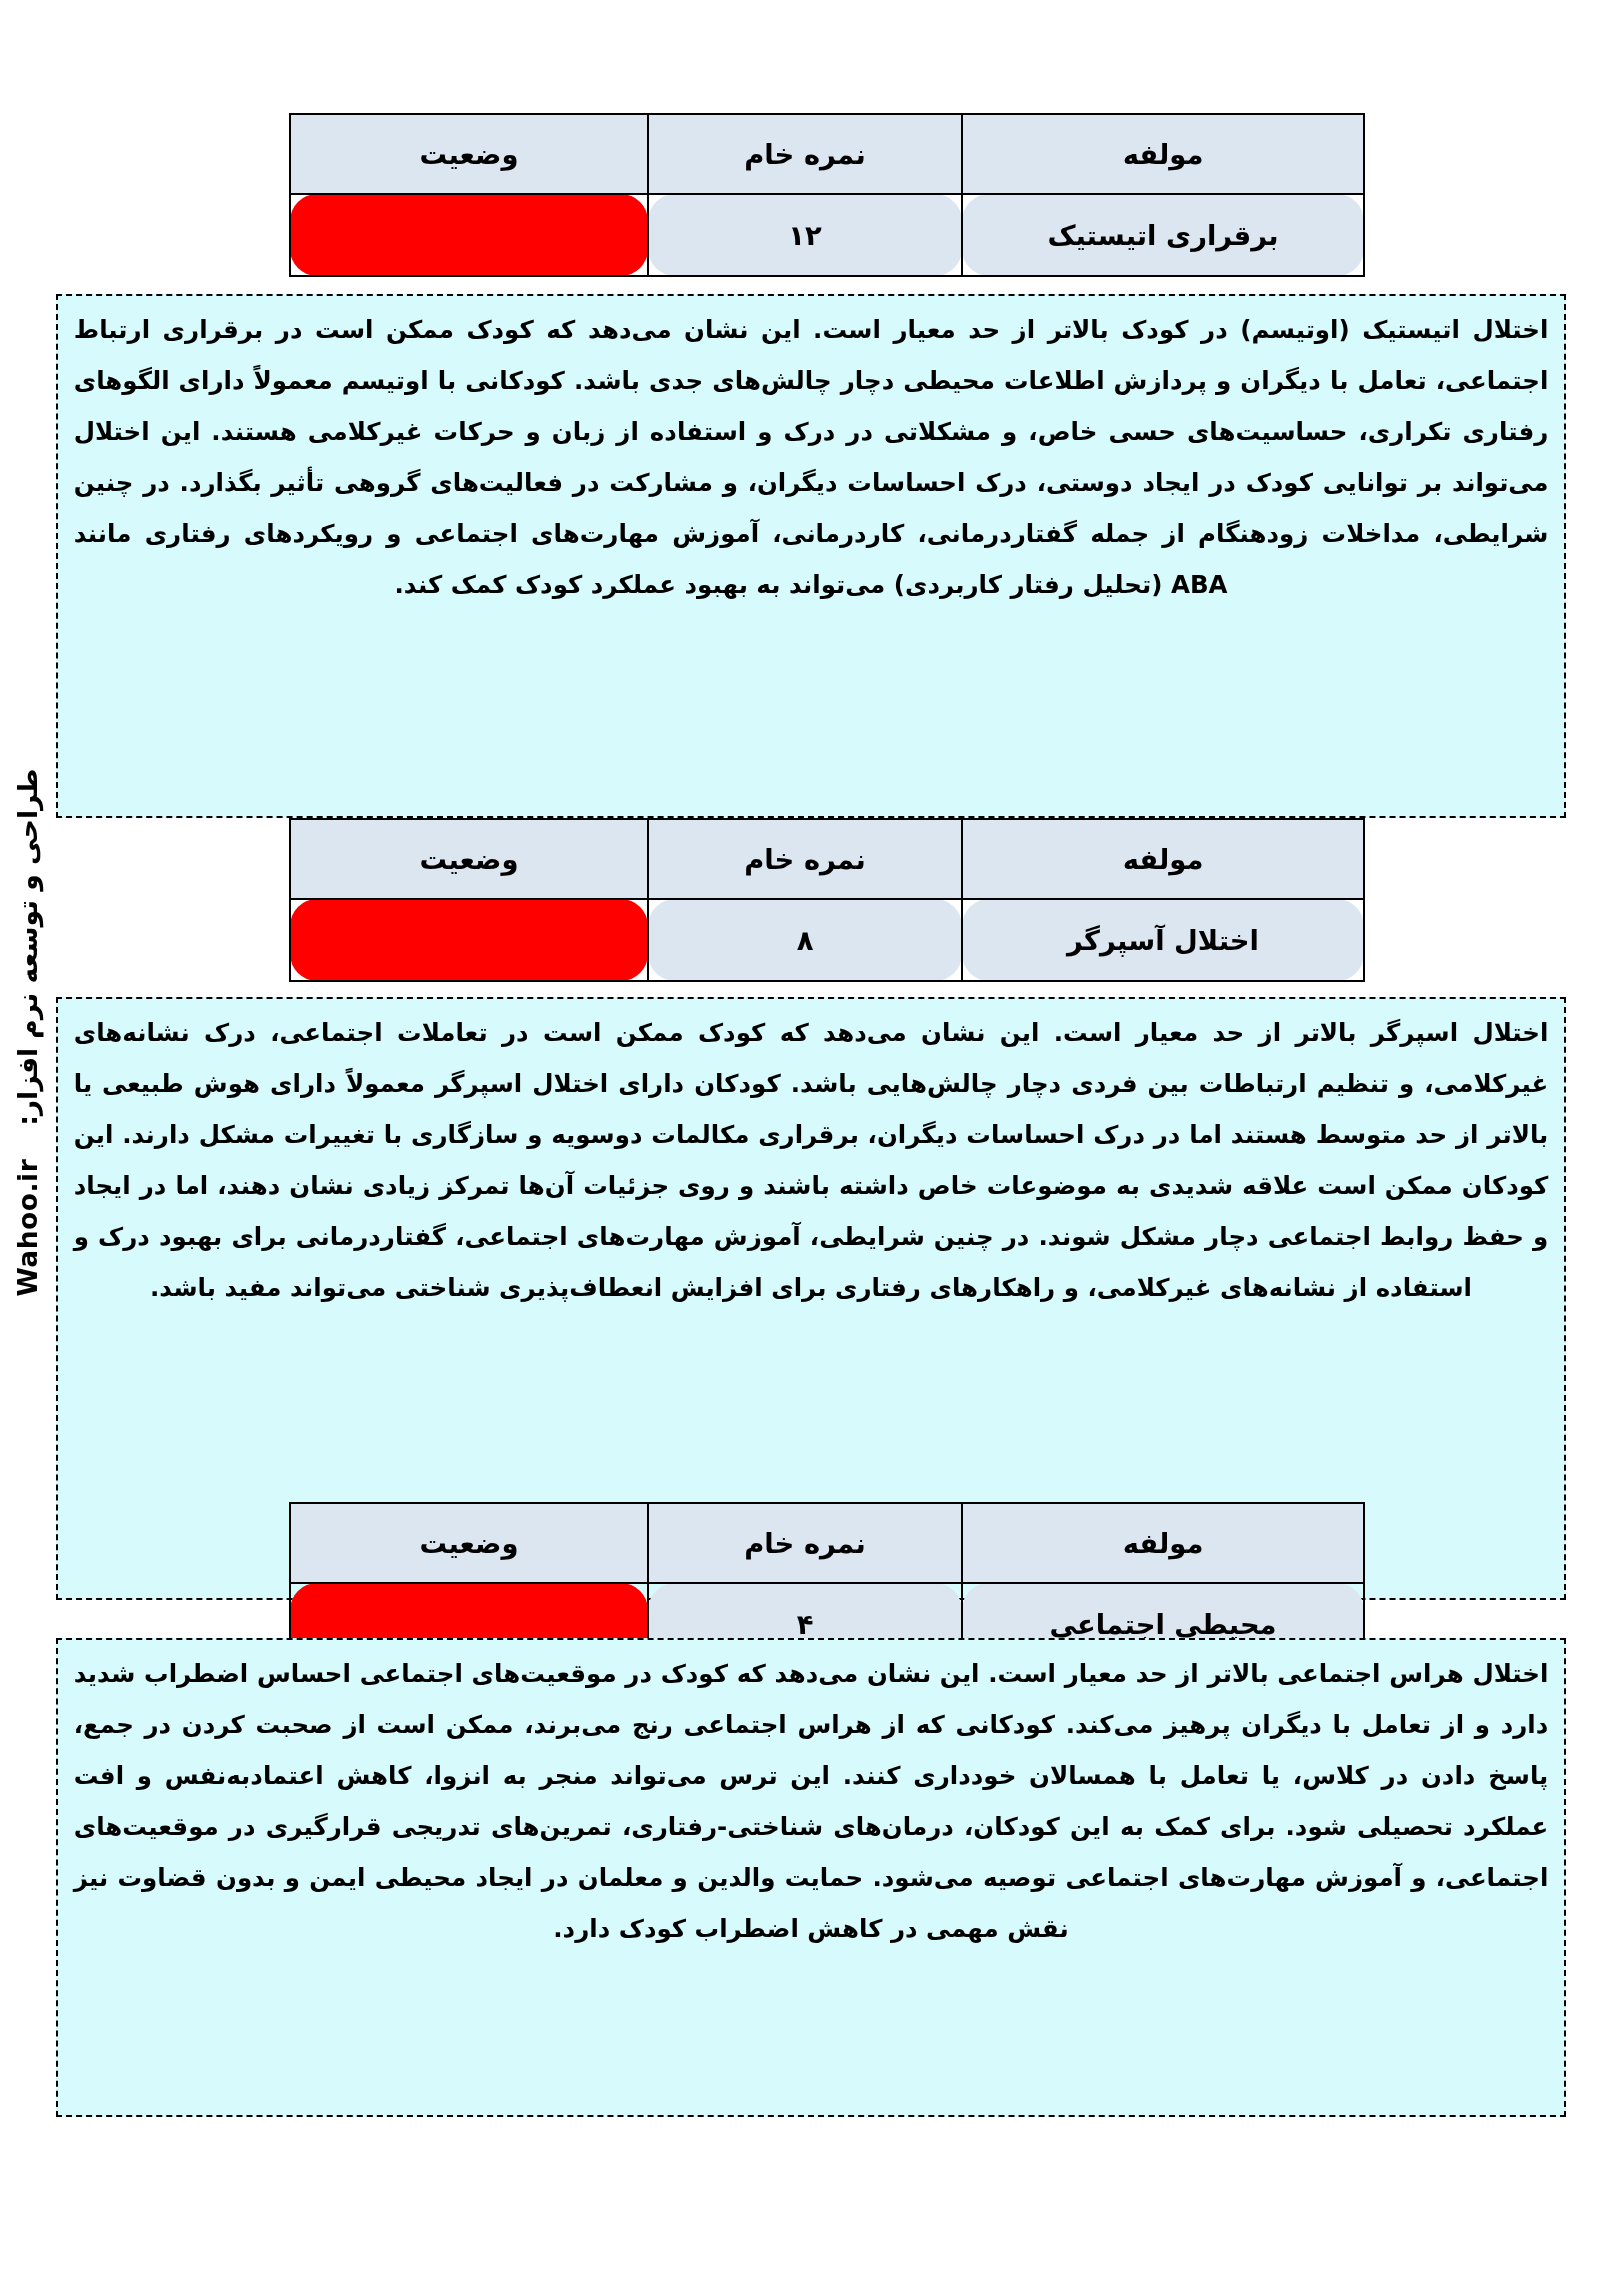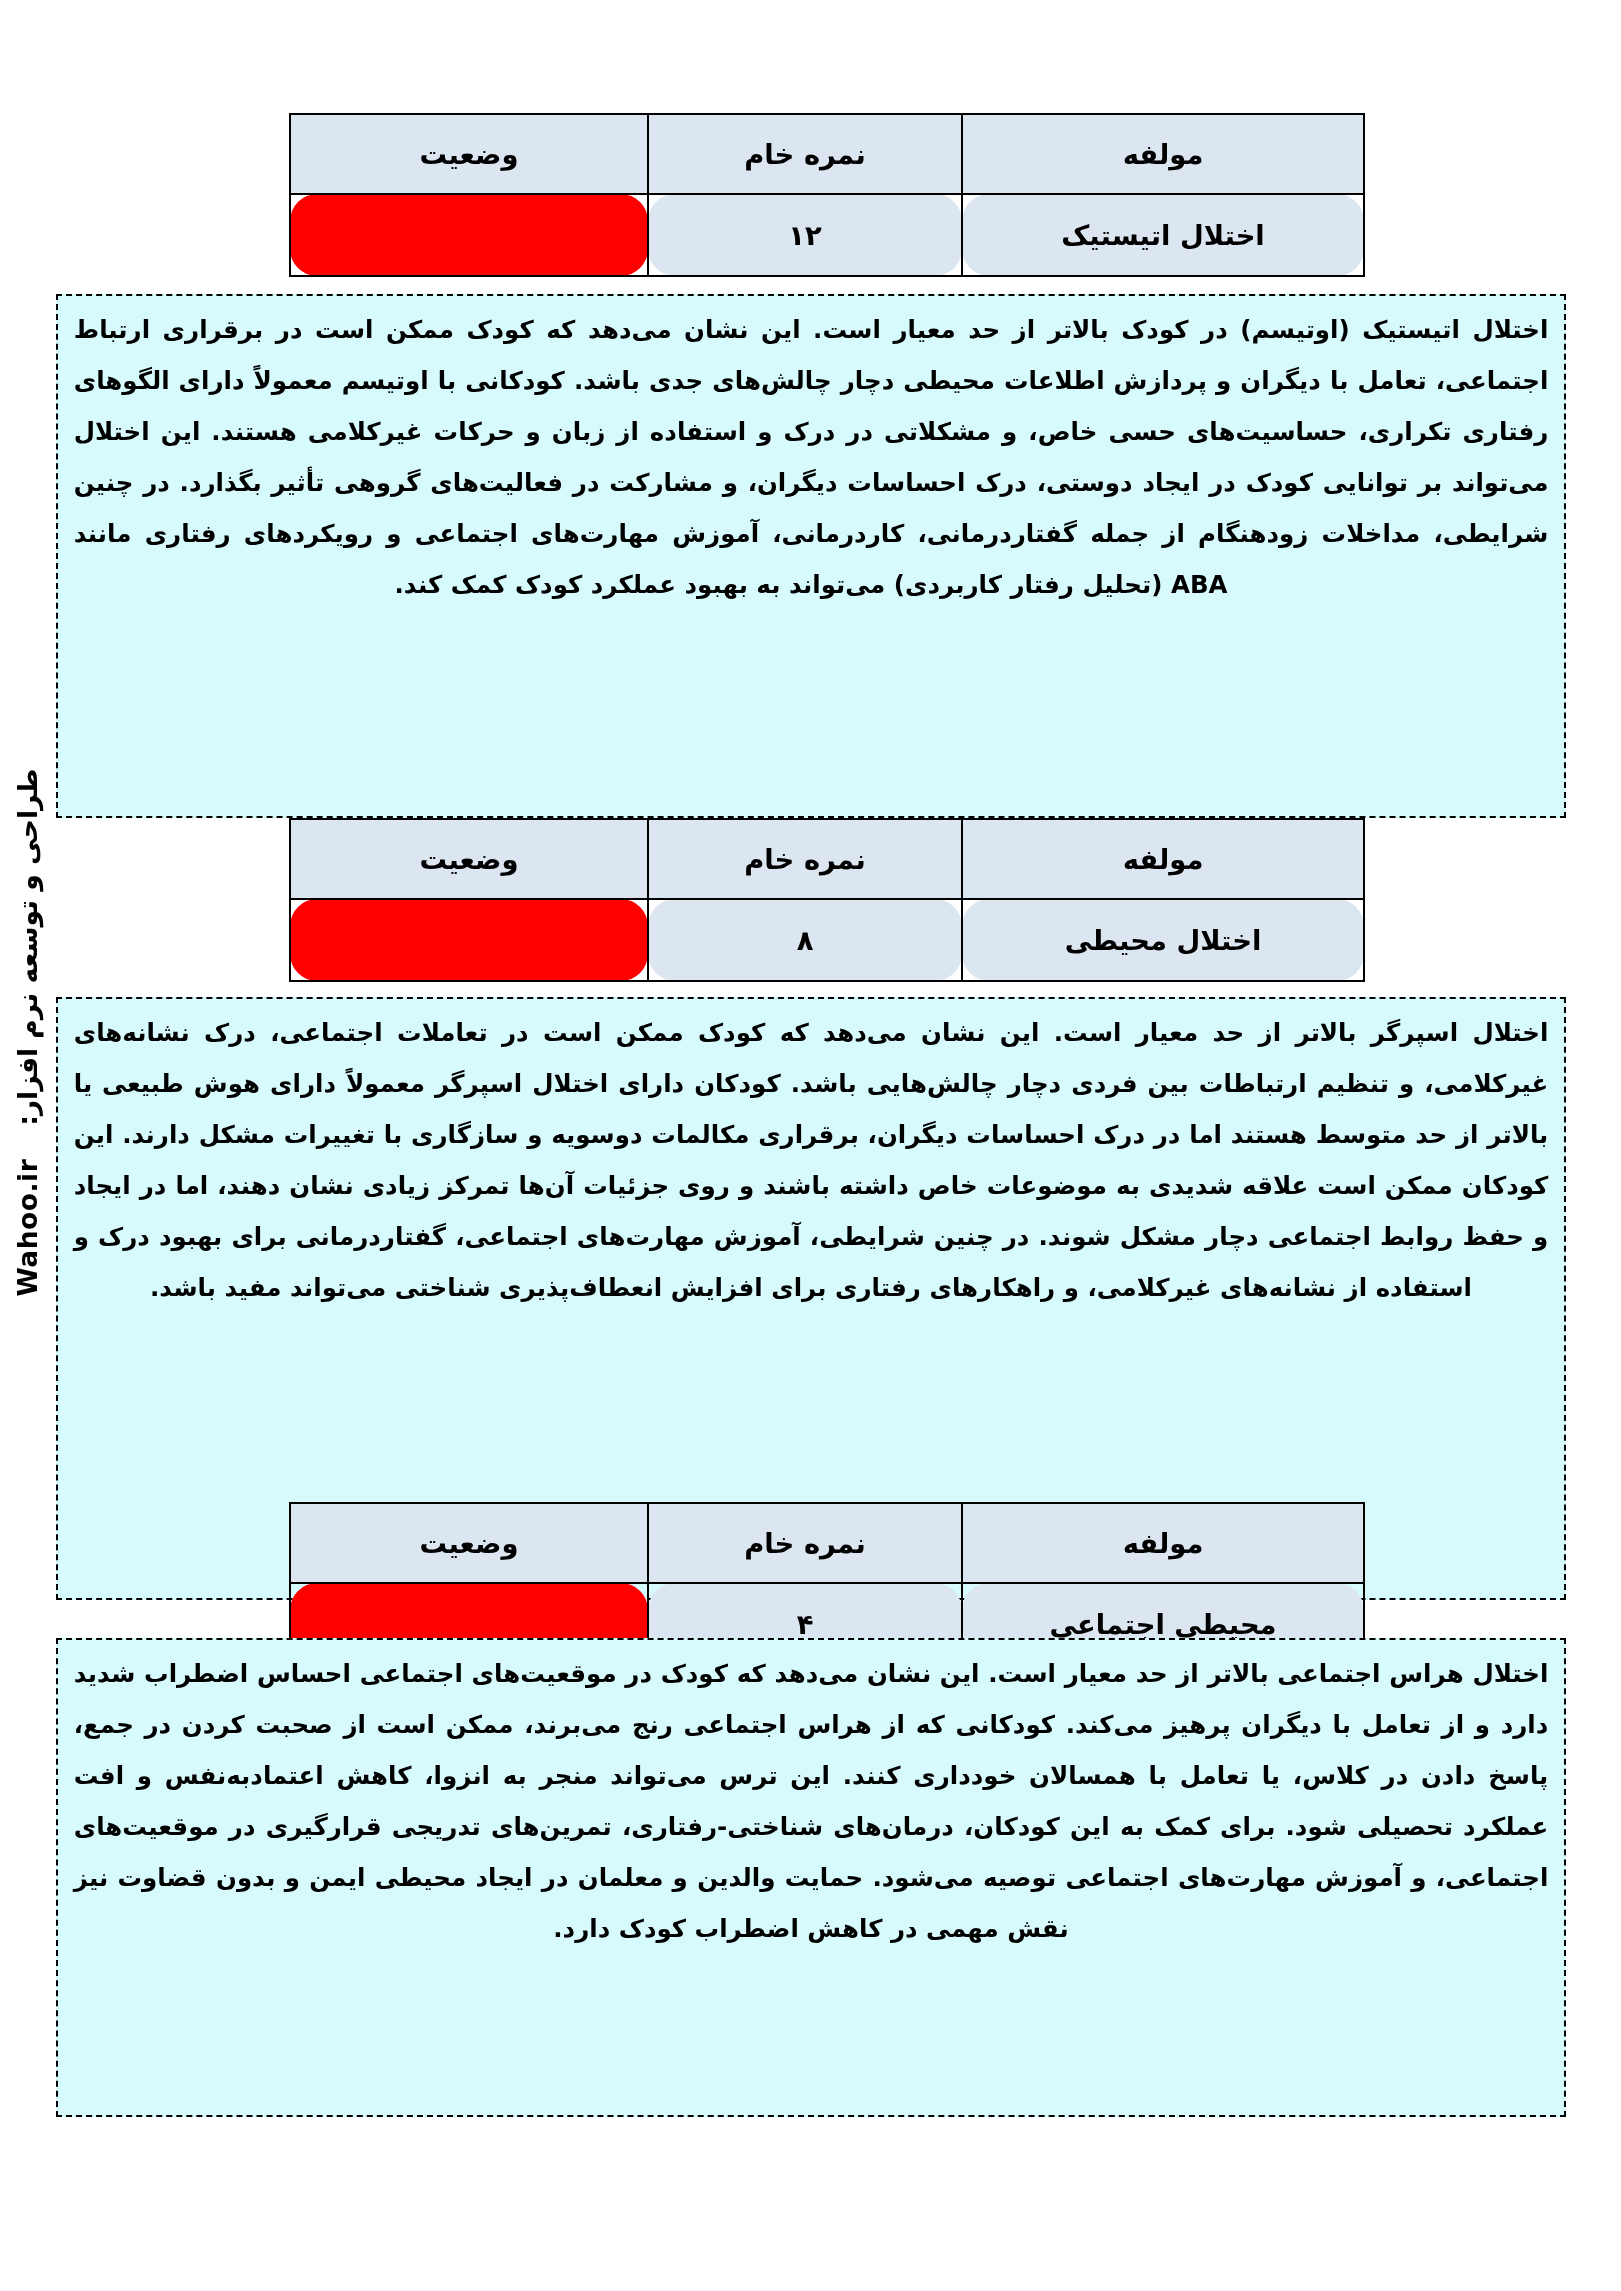--- a/index.html
+++ b/index.html
@@ -96,21 +96,21 @@
       </colgroup>
     <thead>
       <tr>
         <th>مولفه</th>
         <th>نمره خام</th>
         <th>وضعیت</th>
       </tr>
     </thead>
     <tbody>
       <tr>
-        <td>اختلال اتیستیک</td>
+        <td>برقراری اتیستیک</td>
         <td>۱۲</td>
         <td class="status-cell" style="background: rgb(255, 0, 0);"></td>
       </tr>
     </tbody>
   </table>
 
   <div class="desc-box box1">
     <p>اختلال اتیستیک (اوتیسم) در کودک بالاتر از حد معیار است. این نشان می‌دهد که کودک ممکن است در برقراری ارتباط اجتماعی، تعامل با دیگران و پردازش اطلاعات محیطی دچار چالش‌های جدی باشد. کودکانی با اوتیسم معمولاً دارای الگوهای رفتاری تکراری، حساسیت‌های حسی خاص، و مشکلاتی در درک و استفاده از زبان و حرکات غیرکلامی هستند. این اختلال می‌تواند بر توانایی کودک در ایجاد دوستی، درک احساسات دیگران، و مشارکت در فعالیت‌های گروهی تأثیر بگذارد. در چنین شرایطی، مداخلات زودهنگام از جمله گفتاردرمانی، کاردرمانی، آموزش مهارت‌های اجتماعی و رویکردهای رفتاری مانند ABA (تحلیل رفتار کاربردی) می‌تواند به بهبود عملکرد کودک کمک کند.</p>
   </div>
 
@@ -122,21 +122,21 @@
       </colgroup>
     <thead>
       <tr>
         <th>مولفه</th>
         <th>نمره خام</th>
         <th>وضعیت</th>
       </tr>
     </thead>
     <tbody>
       <tr>
-        <td>اختلال محیطی</td>
+        <td>اختلال آسپرگر</td>
         <td>۸</td>
         <td class="status-cell" style="background: rgb(255, 0, 0);"></td>
       </tr>
     </tbody>
   </table>
 
   <div class="desc-box box2">
     <p>اختلال اسپرگر بالاتر از حد معیار است. این نشان می‌دهد که کودک ممکن است در تعاملات اجتماعی، درک نشانه‌های غیرکلامی، و تنظیم ارتباطات بین فردی دچار چالش‌هایی باشد. کودکان دارای اختلال اسپرگر معمولاً دارای هوش طبیعی یا بالاتر از حد متوسط هستند اما در درک احساسات دیگران، برقراری مکالمات دوسویه و سازگاری با تغییرات مشکل دارند. این کودکان ممکن است علاقه شدیدی به موضوعات خاص داشته باشند و روی جزئیات آن‌ها تمرکز زیادی نشان دهند، اما در ایجاد و حفظ روابط اجتماعی دچار مشکل شوند. در چنین شرایطی، آموزش مهارت‌های اجتماعی، گفتاردرمانی برای بهبود درک و استفاده از نشانه‌های غیرکلامی، و راهکارهای رفتاری برای افزایش انعطاف‌پذیری شناختی می‌تواند مفید باشد.</p>
   </div>
 

